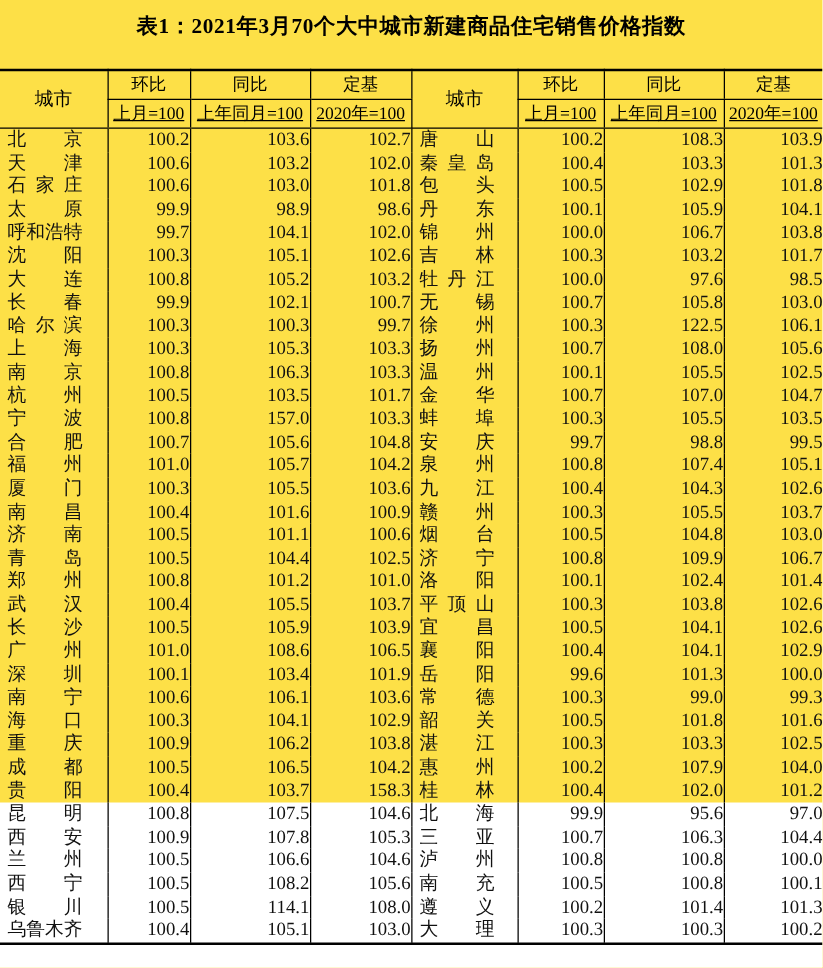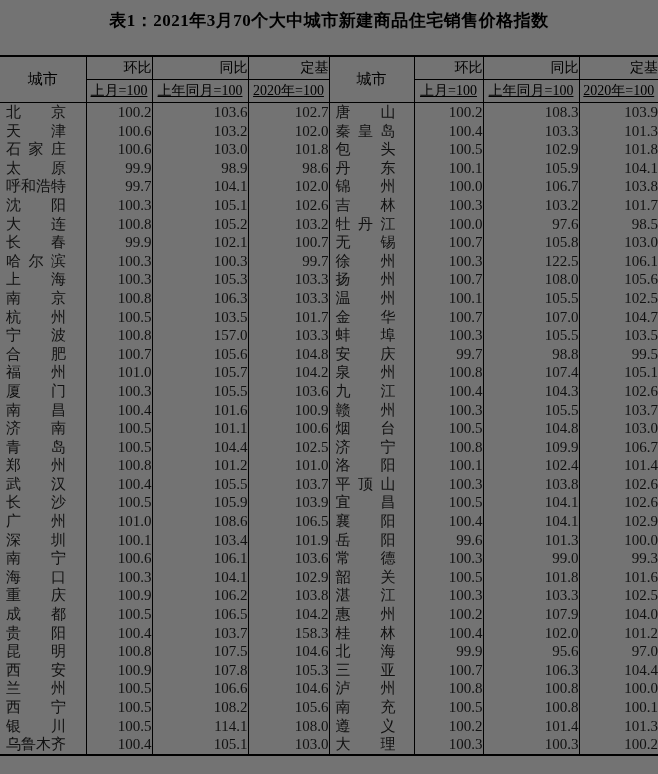--- a/index.html
+++ b/index.html
@@ -9,22 +9,22 @@
   }
   body {
     width: 658px;
     height: 774px;
     overflow: hidden;
     font-family: "Liberation Serif", "DejaVu Serif", serif;
     color: #111111;
   }
   .page {
     width: 658px;
-    height: 774px;
-    background: #737373;
+    height: 642px;
+    background: #fde047;
   }
   .title {
     padding-top: 9px;
     text-align: center;
     font-size: 17px;
     line-height: 24px;
     font-weight: bold;
     color: #000000;
     letter-spacing: 0.5px;
   }
@@ -46,21 +46,21 @@
   
   .vline { border-left: 1px solid #000000; }
   
   thead th {
     font-size: 14px;
     color: #000000;
     text-align: center;
   }
   thead tr.h1 th { height: 22px; }
   thead tr.h2 th { height: 22px; text-decoration: underline; }
-  thead th.sub-split { border-bottom: 1px solid #000000; text-align: right; }   
+  thead th.sub-split { border-bottom: 1px solid #000000; }   
   thead th.head-bottom { border-bottom: 1.5px solid #000000; } 
   
   tbody td {
     height: 18.6px;
     line-height: 18.6px;
     font-size: 15px;
   }
   td.city { text-align: left; }
   td.city .cityname {
     display: inline-block;

